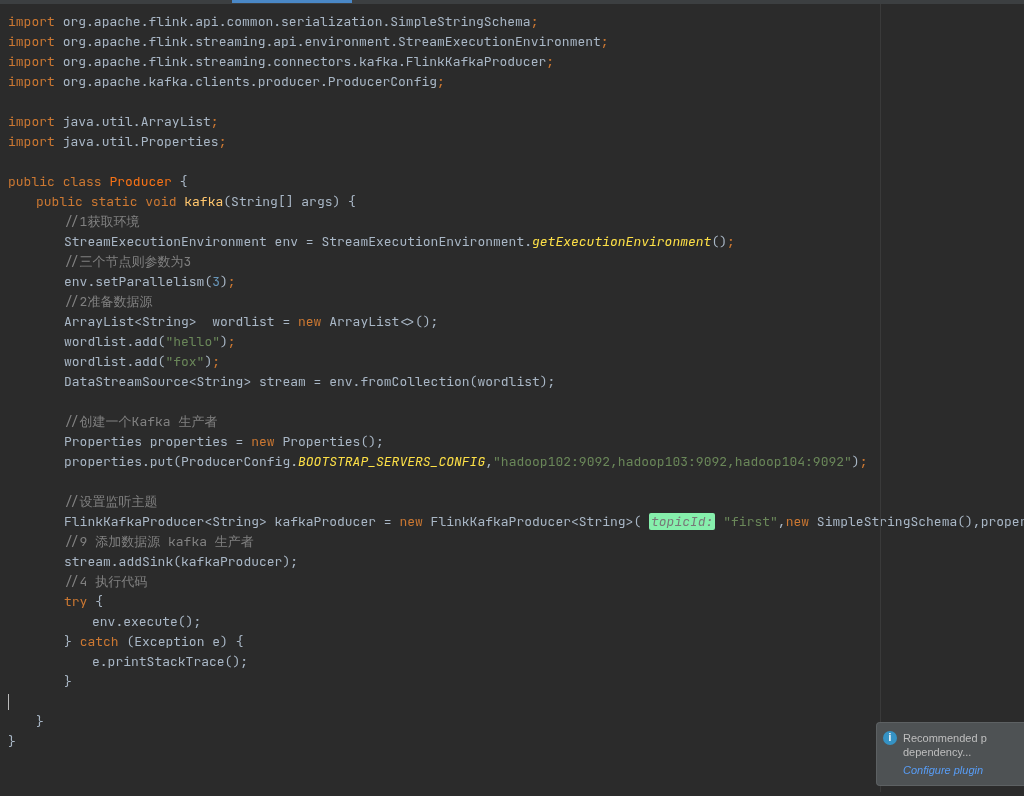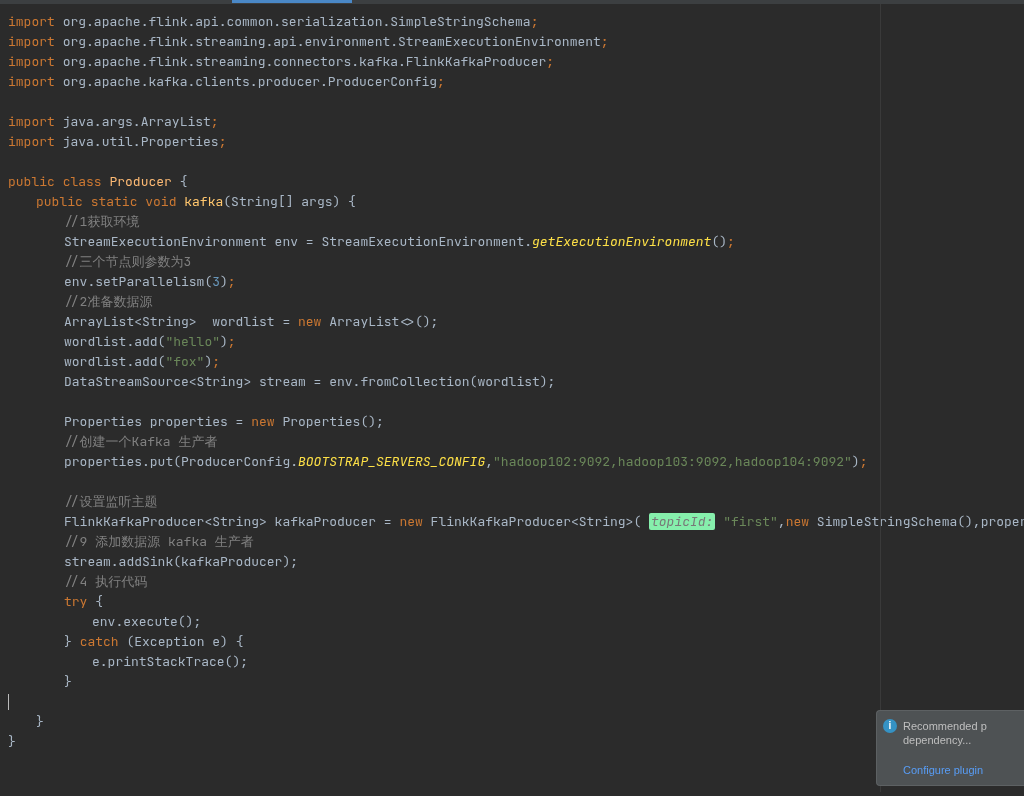--- a/index.html
+++ b/index.html
@@ -27,21 +27,21 @@
     height:788px;
   }
   .line { white-space:pre; }
   .line.ind1 { padding-left:28px; }
   .line.ind2 { padding-left:56px; }
   .line.ind3 { padding-left:84px; }
   .line.blank { height:20px; }
 
   .kw   { color:#cc7832; }
   .id   { color:#a9b7c6; }
-  .cls  { color:#fdba74; }
+  .cls  { color:#f97316; }
   .mth  { color:#ffc66d; }
   .str  { color:#6a8759; }
   .num  { color:#6897bb; }
   .cmt  { color:#808080; }
   .sta  { color:#fde047; font-style:italic; }
   .parhint { color:#787878; background:#86efac; font-style:italic; padding:0 2px; border-radius:2px;}
   .punct { color:#a9b7c6; }
   .semi  { color:#cc7832; }
 
   .caret {
@@ -73,56 +73,56 @@
     color:#bfbfbf;
     line-height:14px;
   }
   .notif .icon {
     position:absolute; left:6px; top:8px;
     width:14px; height:14px; border-radius:50%;
     background:#3592c4;
     color:#fff; font-weight:bold;
     text-align:center; line-height:14px; font-size:10px;
   }
-  .notif .link { color:#589df6; margin-top:16px; }
+  .notif .link { color:#589df6; margin-top:4px;font-style:italic; }
 </style>
 </head>
 <body>
 
 <div class="tabbar">
   <div class="active"></div>
 </div>
 
 <div class="editor">
   <div class="rightborder"></div>
 
   <div class="line"><span class="kw">import</span> <span class="id">org.apache.flink.api.common.serialization.SimpleStringSchema</span><span class="semi">;</span></div>
   <div class="line"><span class="kw">import</span> <span class="id">org.apache.flink.streaming.api.environment.StreamExecutionEnvironment</span><span class="semi">;</span></div>
   <div class="line"><span class="kw">import</span> <span class="id">org.apache.flink.streaming.connectors.kafka.FlinkKafkaProducer</span><span class="semi">;</span></div>
   <div class="line"><span class="kw">import</span> <span class="id">org.apache.kafka.clients.producer.ProducerConfig</span><span class="semi">;</span></div>
   <div class="line blank"></div>
-  <div class="line"><span class="kw">import</span> <span class="id">java.args.ArrayList</span><span class="semi">;</span></div>
+  <div class="line"><span class="kw">import</span> <span class="id">java.util.ArrayList</span><span class="semi">;</span></div>
   <div class="line"><span class="kw">import</span> <span class="id">java.util.Properties</span><span class="semi">;</span></div>
   <div class="line blank"></div>
 
   <div class="line"><span class="kw">public</span> <span class="kw">class</span> <span class="cls">Producer</span> <span class="punct">{</span></div>
   <div class="line ind1"><span class="kw">public</span> <span class="kw">static</span> <span class="kw">void</span> <span class="mth">kafka</span><span class="punct">(</span><span class="id">String[] args</span><span class="punct">) {</span></div>
 
   <div class="line ind2"><span class="cmt">//1获取环境</span></div>
   <div class="line ind2"><span class="id">StreamExecutionEnvironment env = StreamExecutionEnvironment.</span><span class="sta">getExecutionEnvironment</span><span class="punct">()</span><span class="semi">;</span></div>
   <div class="line ind2"><span class="cmt">//三个节点则参数为3</span></div>
   <div class="line ind2"><span class="id">env.setParallelism(</span><span class="num">3</span><span class="punct">)</span><span class="semi">;</span></div>
   <div class="line ind2"><span class="cmt">//2准备数据源</span></div>
   <div class="line ind2"><span class="id">ArrayList&lt;String&gt;  wordlist = </span><span class="kw">new</span><span class="id"> ArrayList&lt;&gt;();</span></div>
   <div class="line ind2"><span class="id">wordlist.add(</span><span class="str">"hello"</span><span class="punct">)</span><span class="semi">;</span></div>
   <div class="line ind2"><span class="id">wordlist.add(</span><span class="str">"fox"</span><span class="punct">)</span><span class="semi">;</span></div>
   <div class="line ind2"><span class="id">DataStreamSource&lt;String&gt; stream = env.fromCollection(wordlist);</span></div>
   <div class="line blank"></div>
+  <div class="line ind2"><span class="cmt">//创建一个Kafka 生产者</span></div>
   <div class="line ind2"><span class="id">Properties properties = </span><span class="kw">new</span><span class="id"> Properties();</span></div>
-  <div class="line ind2"><span class="cmt">//创建一个Kafka 生产者</span></div>
   <div class="line ind2"><span class="id">properties.put(ProducerConfig.</span><span class="sta">BOOTSTRAP_SERVERS_CONFIG</span><span class="punct">,</span><span class="str">"hadoop102:9092,hadoop103:9092,hadoop104:9092"</span><span class="punct">)</span><span class="semi">;</span></div>
   <div class="line blank"></div>
   <div class="line ind2"><span class="cmt">//设置监听主题</span></div>
   <div class="line ind2"><span class="id">FlinkKafkaProducer&lt;String&gt; kafkaProducer = </span><span class="kw">new</span><span class="id"> FlinkKafkaProducer&lt;String&gt;( </span><span class="parhint">topicId:</span> <span class="str">"first"</span><span class="punct">,</span><span class="kw">new</span><span class="id"> SimpleStringSchema(),properties);</span></div>
   <div class="line ind2"><span class="cmt">//9 添加数据源 kafka 生产者</span></div>
   <div class="line ind2"><span class="id">stream.addSink(kafkaProducer);</span></div>
   <div class="line ind2"><span class="cmt">//4 执行代码</span></div>
   <div class="line ind2"><span class="kw">try</span> <span class="punct">{</span></div>
   <div class="line ind3"><span class="id">env.execute();</span></div>
   <div class="line ind2"><span class="punct">}</span> <span class="kw">catch</span> <span class="id">(Exception e) {</span></div>

